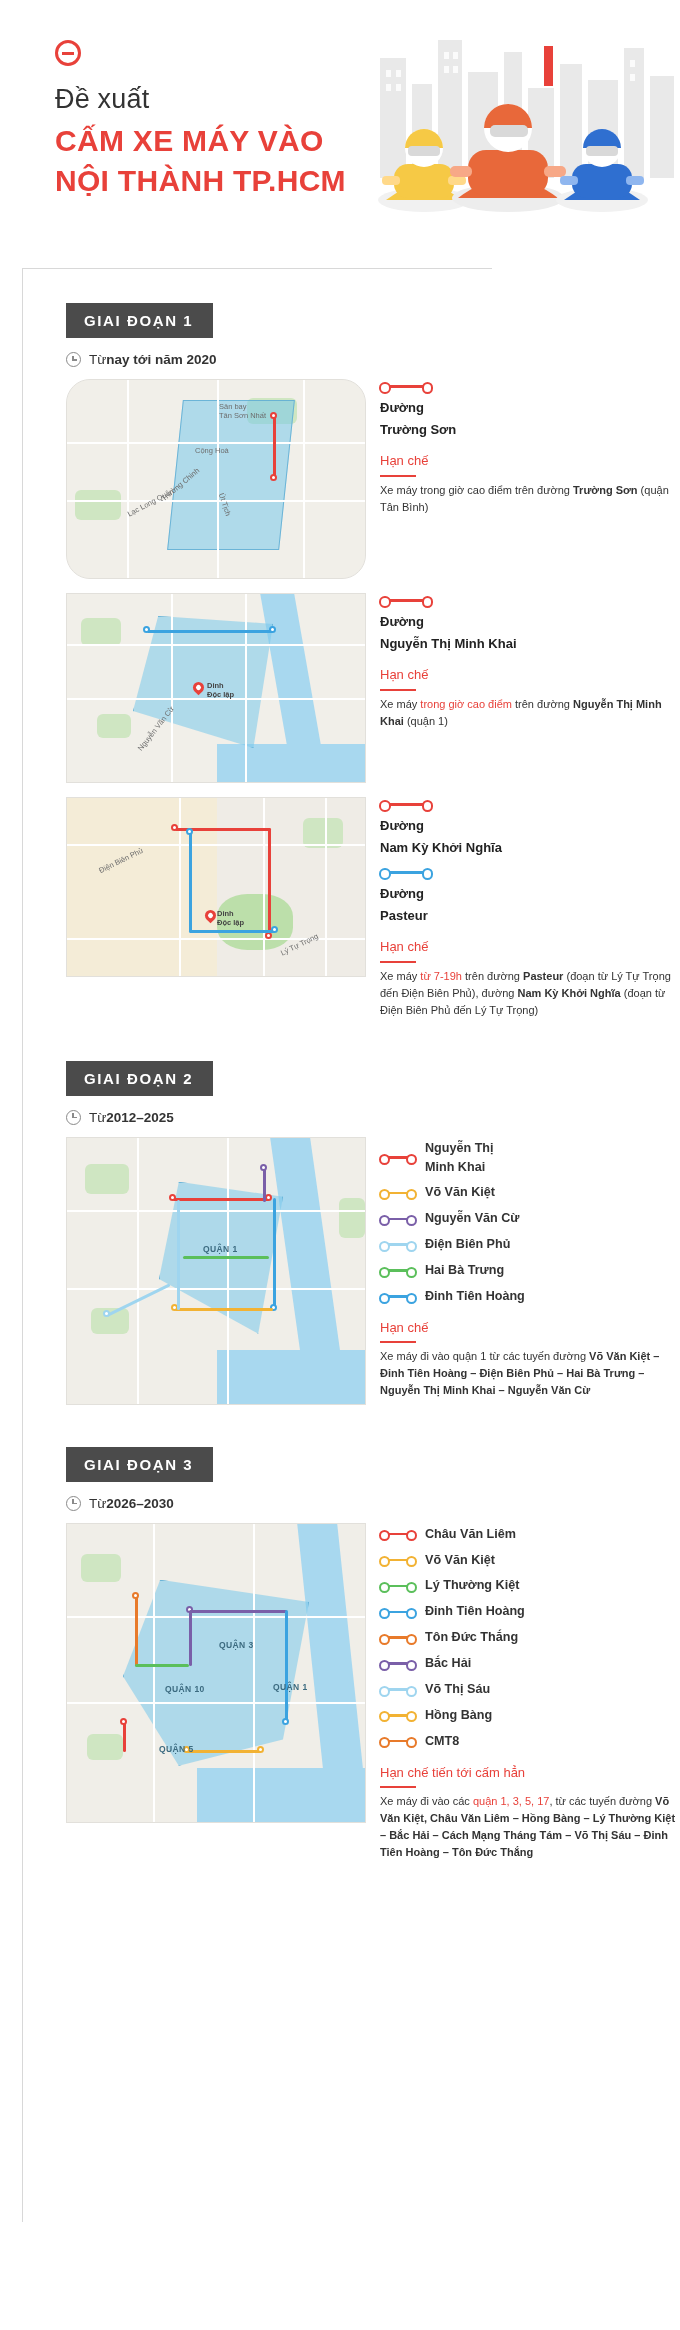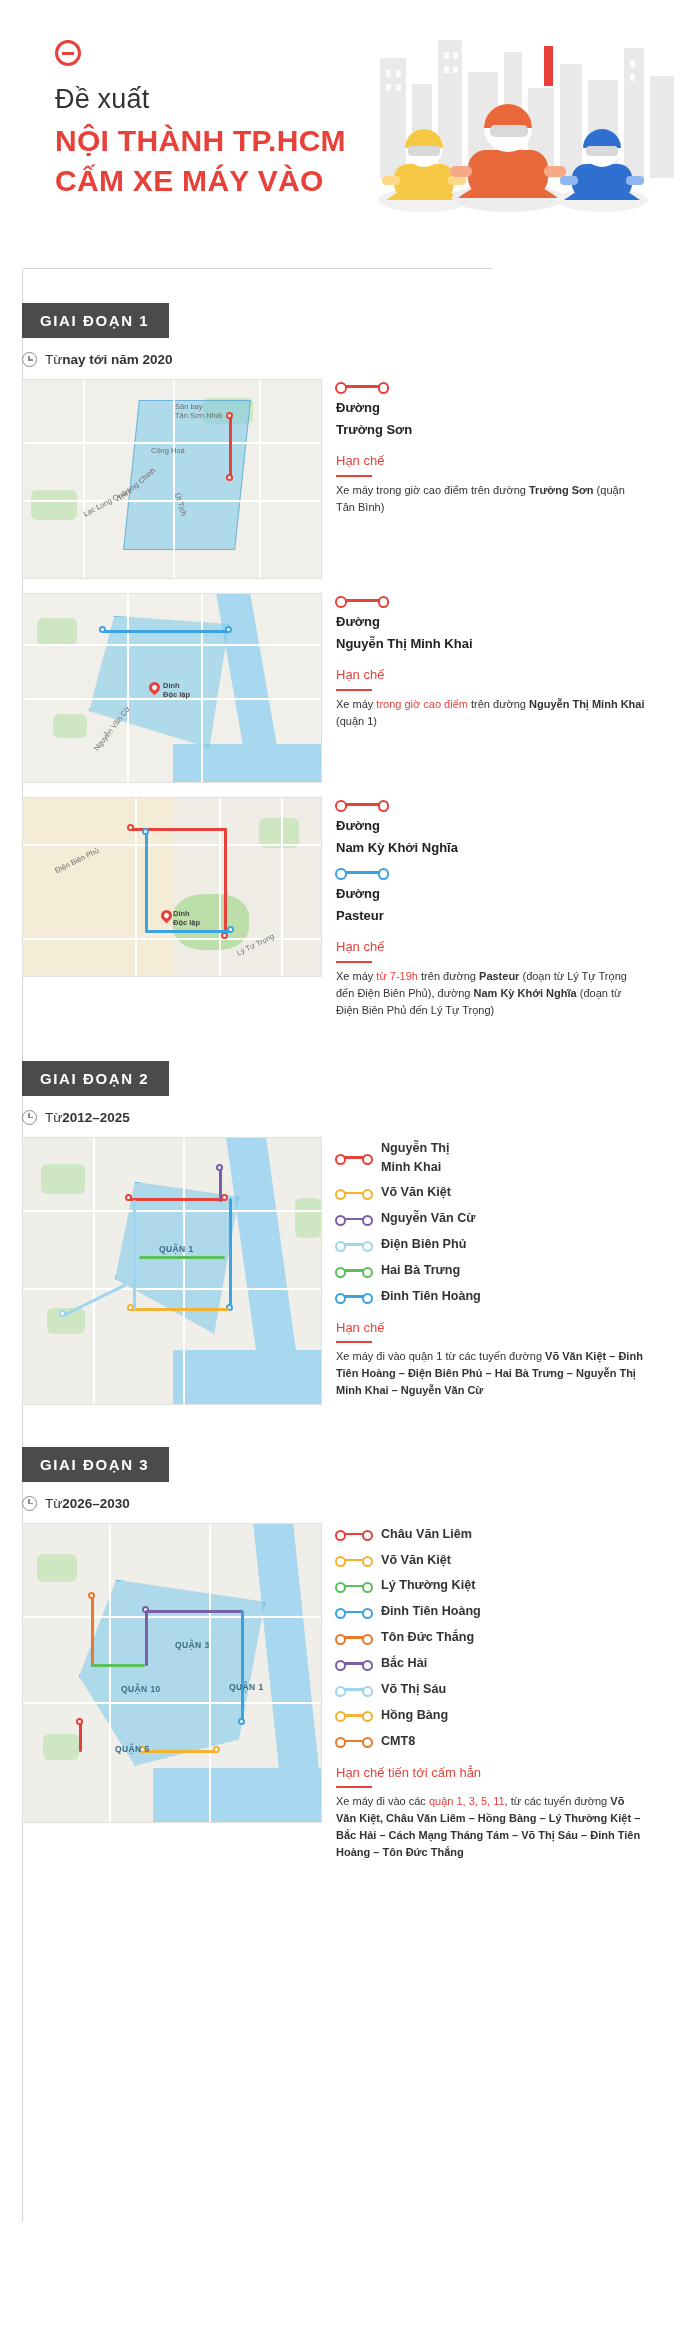--- a/index.html
+++ b/index.html
@@ -79,21 +79,21 @@
     margin: 0 0 0 22px;
     display: inline-block;
     background: #4b4b4b;
     color: #fff;
     font-size: 15px;
     font-weight: bold;
     letter-spacing: 1.6px;
     padding: 9px 20px 9px 18px;
     position: relative;
   }
-  .stage-wrap { padding-top: 42px; }
+  .stage-wrap { padding-top: 42px; padding-left: 44px; }
   .stage-wrap.first { padding-top: 48px; }
 
   .period {
     margin: 14px 0 12px 22px;
     display: flex;
     align-items: center;
     font-size: 13.5px;
     color: #333;
   }
   .clock {
@@ -314,22 +314,22 @@
 </style>
 </head>
 <body>
 
 <div class="page">
 
   <div class="header">
     <div class="header-minus"></div>
     <div class="kicker">Đề xuất</div>
     <div class="headline">
+      <div>CẤM XE MÁY VÀO</div>
       <div>NỘI THÀNH TP.HCM</div>
-      <div>CẤM XE MÁY VÀO</div>
     </div>
 
     <div class="header-art">
       <svg width="320" height="215" viewBox="0 0 320 215">
 
         <g fill="#e9e9e9">
           <rect x="20" y="40" width="26" height="120"></rect>
           <rect x="52" y="66" width="20" height="94"></rect>
           <rect x="78" y="22" width="24" height="138"></rect>
           <rect x="108" y="54" width="30" height="106"></rect>
@@ -397,21 +397,21 @@
   <div class="stage-wrap first">
     <div class="stage">GIAI ĐOẠN 1</div>
     <div class="period">
       <span class="clock"></span>
       <span>Từ </span>
       <b>nay tới năm 2020</b>
     </div>
 
     
     <div class="row" style="margin-bottom:14px;">
-      <div class="map" style="height:200px;">
+      <div class="map" style="height:200px;border-radius:24px;">
         <div class="m-bg"></div>
         <div class="m-green" style="left:8px;top:110px;width:46px;height:30px;"></div>
         <div class="m-green" style="left:180px;top:18px;width:50px;height:26px;"></div>
         <div class="m-zone" style="left:108px;top:20px;width:112px;height:150px;transform:skewX(-6deg);"></div>
         <div class="m-street" style="left:0;top:62px;width:300px;height:2px;"></div>
         <div class="m-street" style="left:0;top:120px;width:300px;height:2px;"></div>
         <div class="m-street" style="left:60px;top:0;width:2px;height:200px;"></div>
         <div class="m-street" style="left:150px;top:0;width:2px;height:200px;"></div>
         <div class="m-street" style="left:236px;top:0;width:2px;height:200px;"></div>
         <div class="m-route v" style="left:206px;top:36px;height:62px;background:#e8413a;"></div>
@@ -681,19 +681,19 @@
               <span>Hồng Bàng</span>
             </div>
           <div class="legend-item">
               <span class="swatch">
                 <i style="color:#e87a2a;background:#e87a2a;"></i>
               </span>
               <span>CMT8</span>
             </div>
         </div>
         <div class="restrict-title">Hạn chế tiến tới cấm hẳn</div>
-        <div class="restrict-body">Xe máy đi vào các <span class="red">quận 1, 3, 5, 11</span>, từ các tuyến đường <b>Võ Văn Kiệt, Châu Văn Liêm – Hồng Bàng – Lý Thường Kiệt – Bắc Hải – Cách Mạng Tháng Tám – Võ Thị Sáu – Đinh Tiên Hoàng – Tôn Đức Thắng</b></div>
+        <div class="restrict-body">Xe máy đi vào các <span class="red">quận 1, 3, 5, 17</span>, từ các tuyến đường <b>Võ Văn Kiệt, Châu Văn Liêm – Hồng Bàng – Lý Thường Kiệt – Bắc Hải – Cách Mạng Tháng Tám – Võ Thị Sáu – Đinh Tiên Hoàng – Tôn Đức Thắng</b></div>
       </div>
     </div>
   </div>
 
 
 </div>
 
 </body></html>

